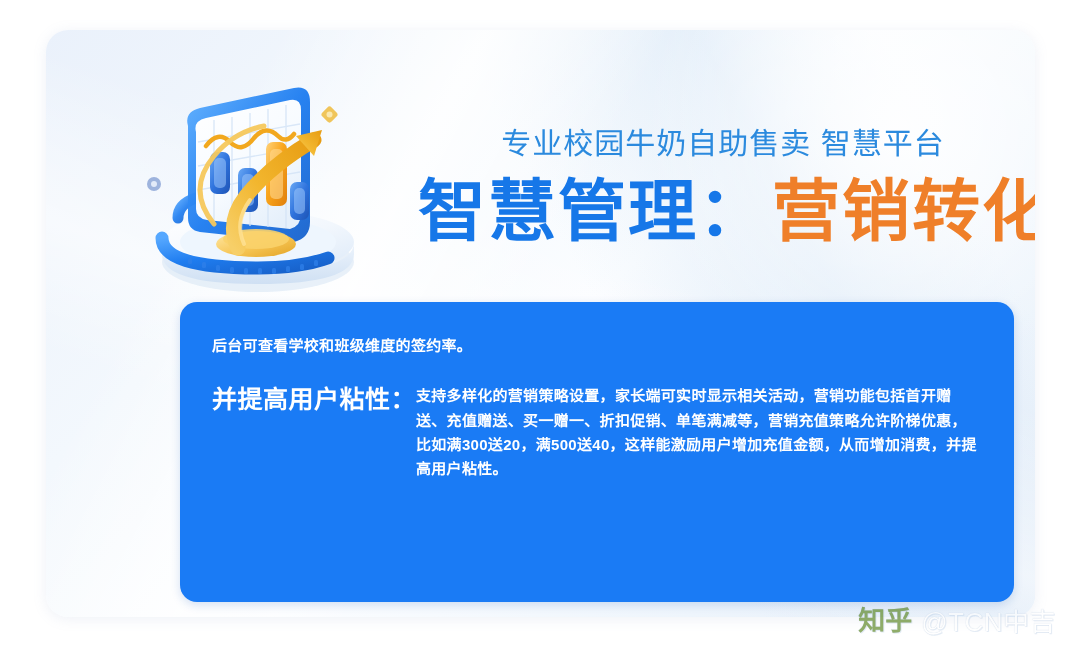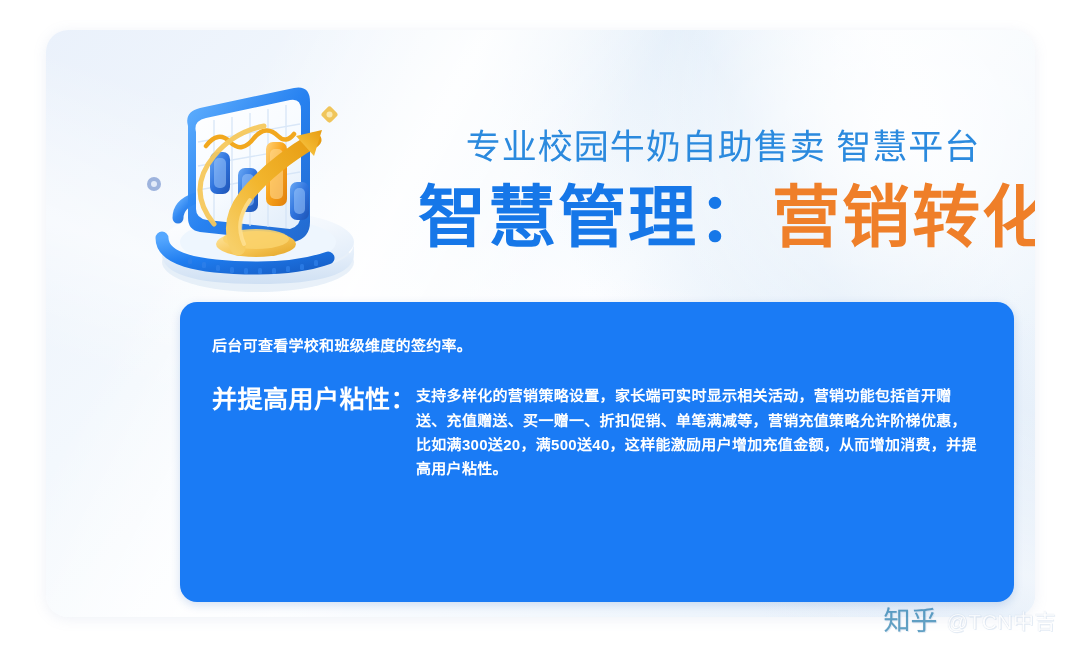--- a/index.html
+++ b/index.html
@@ -71,21 +71,21 @@
   
   .head-block {
     position: absolute;
     left: 372px;
     top: 96px;
     width: 610px;
     z-index: 4;
     text-align: center;
   }
   .subtitle {
-    font-size: 35px;
+    font-size: 30px;
     line-height: 1.18;
     letter-spacing: 1px;
     color: #2b8ade;
     font-weight: 400;
     white-space: nowrap;
   }
   .title {
     margin-top: 12px;
     font-size: 68px;
     line-height: 1.14;
@@ -146,28 +146,28 @@
     bottom: 14px;
     display: flex;
     align-items: center;
     gap: 9px;
     z-index: 6;
     opacity: 0.62;
   }
   .wm-logo {
     font-size: 27px;
     line-height: 1;
-    color: #0369a1;
-    font-weight: 400;
+    color: #4d7c0f;
+    font-weight: 700;
     text-shadow:
       0 0 1px rgba(150,175,205,0.95),
       1px 1px 0 rgba(185,205,230,0.55);
   }
   .wm-text {
-    font-size: 21px;
+    font-size: 26px;
     line-height: 1;
     color: #ffffff;
     font-weight: 400;
     letter-spacing: 0.5px;
     text-shadow:
       0 0 1px rgba(150,175,205,0.95),
       1px 1px 0 rgba(185,205,230,0.55);
   }
 </style>
 </head>

